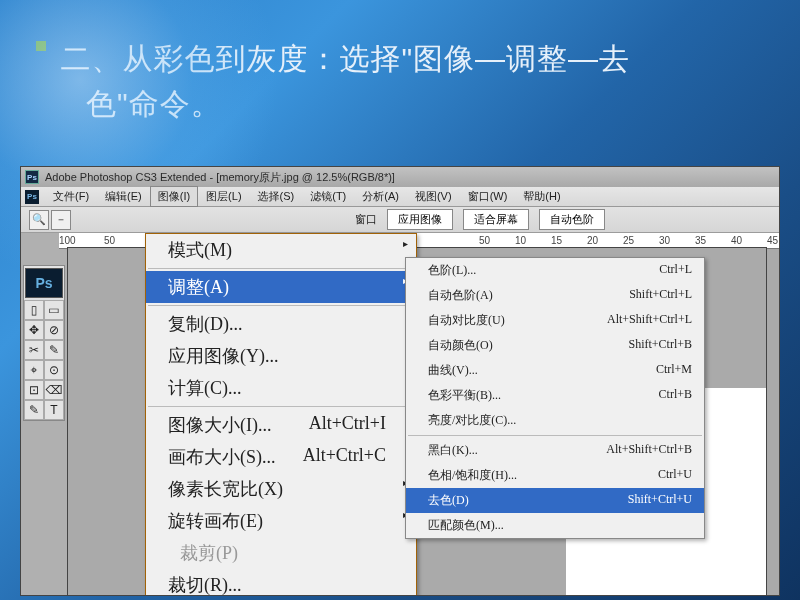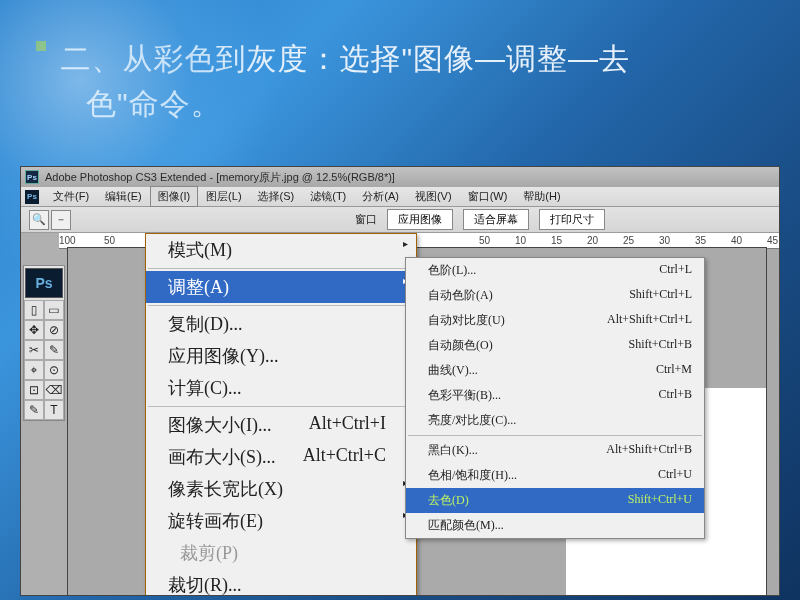--- a/index.html
+++ b/index.html
@@ -51,21 +51,21 @@
 .menu1 { position: absolute; left: 124px; top: 0px; width: 272px; background: #f0f0f0; border: 1px solid #a16207; box-shadow: 2px 2px 4px rgba(0,0,0,0.3); z-index: 10; font-family: SimSun; font-size: 18px; }
 .menu1 .mitem { padding: 4px 30px 4px 22px; position: relative; }
 .menu1 .mitem.sub::after { content: "▸"; position: absolute; right: 8px; font-size: 10px; }
 .menu1 .mitem.hl { background: #316ac5; color: #fff; }
 .menu1 .sep { border-top: 1px solid #bbb; margin: 2px 2px; }
 .menu1 .mitem.dis { color: #999; margin-left: 12px; }
 .menu1 .short { position: absolute; right: 30px; }
 
 .menu2 { position: absolute; left: 384px; top: 24px; width: 300px; background: #f0f0f0; border: 1px solid #888; box-shadow: 2px 2px 4px rgba(0,0,0,0.3); z-index: 11; font-family: SimSun; font-size: 12px; }
 .menu2 .mitem { padding: 4px 0 4px 22px; position: relative; }
-.menu2 .mitem.hl { background: #316ac5; color: #bef264; }
+.menu2 .mitem.hl { background: #316ac5; color: #ffffff; }
 .menu2 .sep { border-top: 1px solid #bbb; margin: 2px 2px; }
 .menu2 .short { position: absolute; right: 12px; }
 </style>
 </head>
 <body>
 
 <div class="glow"></div>
 
 <div class="heading">
   <span class="bullet"></span>
@@ -96,21 +96,21 @@
   </div>
 
   <div class="optbar">
     <div class="zoom">
       <span class="zoom-icon">🔍</span>
       <span class="zoom-icon">－</span>
     </div>
     <span class="opt-label" style="margin-left:280px">窗口</span>
     <button class="opt-btn">应用图像</button>
     <button class="opt-btn">适合屏幕</button>
-    <button class="opt-btn">打印尺寸</button>
+    <button class="opt-btn">自动色阶</button>
   </div>
 
   <div class="workspace">
     <div class="ruler-h" id="rulerH">
         <span style="left: 0px;">100</span>
         <span style="left: 45px;">50</span>
         <span style="left: 90px;">0</span>
         <span style="left: 420px;">50</span>
         <span style="left: 456px;">10</span>
         <span style="left: 492px;">15</span>

